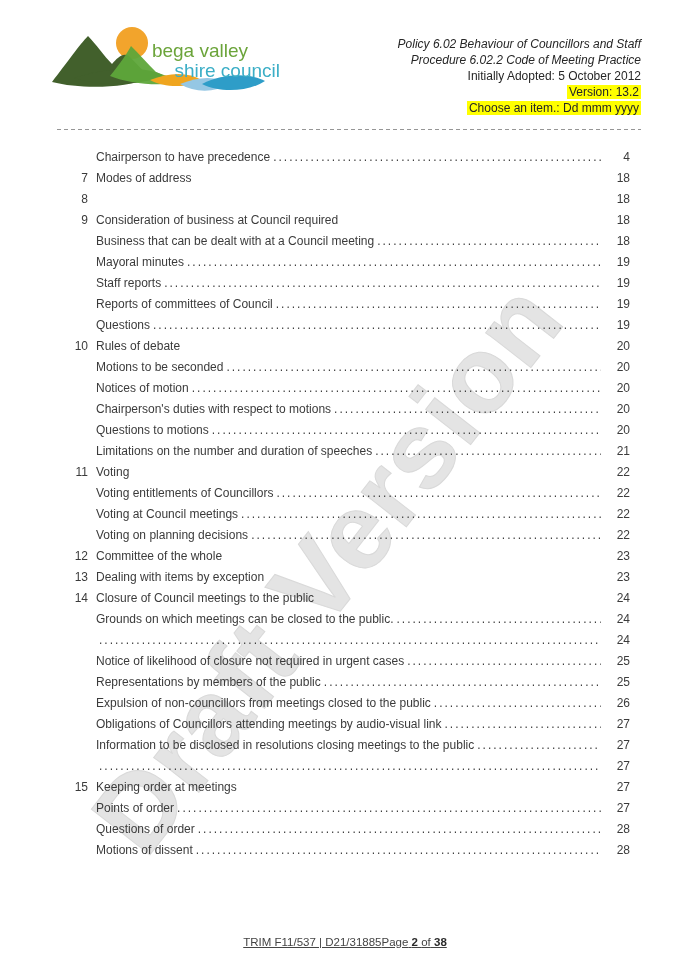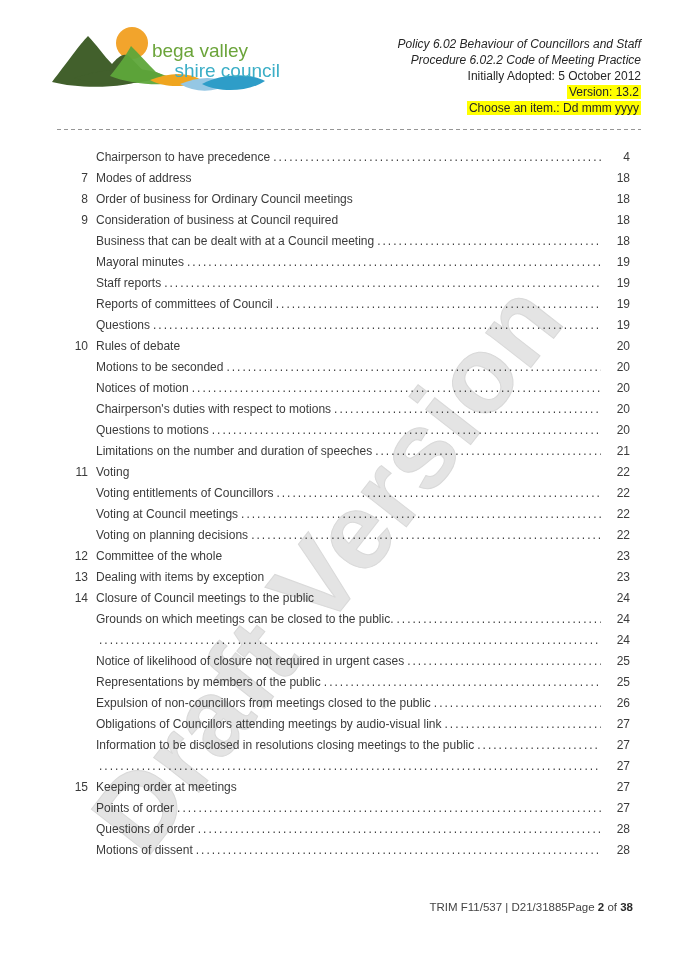--- a/index.html
+++ b/index.html
@@ -37,23 +37,23 @@
   .toc-row{display:flex;align-items:flex-end;height:21px;font-size:12px;color:#3b3b3b;}
   .toc-num{flex:none;width:20px;text-align:right;margin-right:8px;}
   .toc-title{flex:none;white-space:nowrap;}
   .toc-dots{
     flex:1;overflow:hidden;white-space:nowrap;
     letter-spacing:2px;margin-left:3px;margin-right:3px;color:#3b3b3b;
   }
   .toc-page{flex:none;width:26px;text-align:right;}
   
   .footer{
-    position:absolute;left:57px;right:42px;top:901px;z-index:1;
-    display:flex;justify-content:flex-end;align-items:baseline;
-    font-size:11.5px;color:#444444;
+    position:absolute;left:57px;right:42px;top:936px;z-index:1;
+    display:flex;justify-content:center;align-items:baseline;
+    font-size:11.5px;color:#444444;text-decoration:underline;
   }
   .footer strong{color:#2b2b2b;}
 </style>
 </head>
 <body>
 
 <div class="page">
 
   <div class="watermark">Draft Version</div>
 
@@ -91,21 +91,20 @@
       <span class="toc-page">4</span>
     </div>
       <div class="toc-row level1">
       <span class="toc-num">7</span>
       <span class="toc-title">Modes of address</span>
       <span class="toc-dots"></span>
       <span class="toc-page">18</span>
     </div>
       <div class="toc-row level1">
       <span class="toc-num">8</span>
-      <span class="toc-title">Order of business for Ordinary Council meetings</span>
       <span class="toc-dots"></span>
       <span class="toc-page">18</span>
     </div>
       <div class="toc-row level1">
       <span class="toc-num">9</span>
       <span class="toc-title">Consideration of business at Council required</span>
       <span class="toc-dots"></span>
       <span class="toc-page">18</span>
     </div>
       <div class="toc-row level2">

